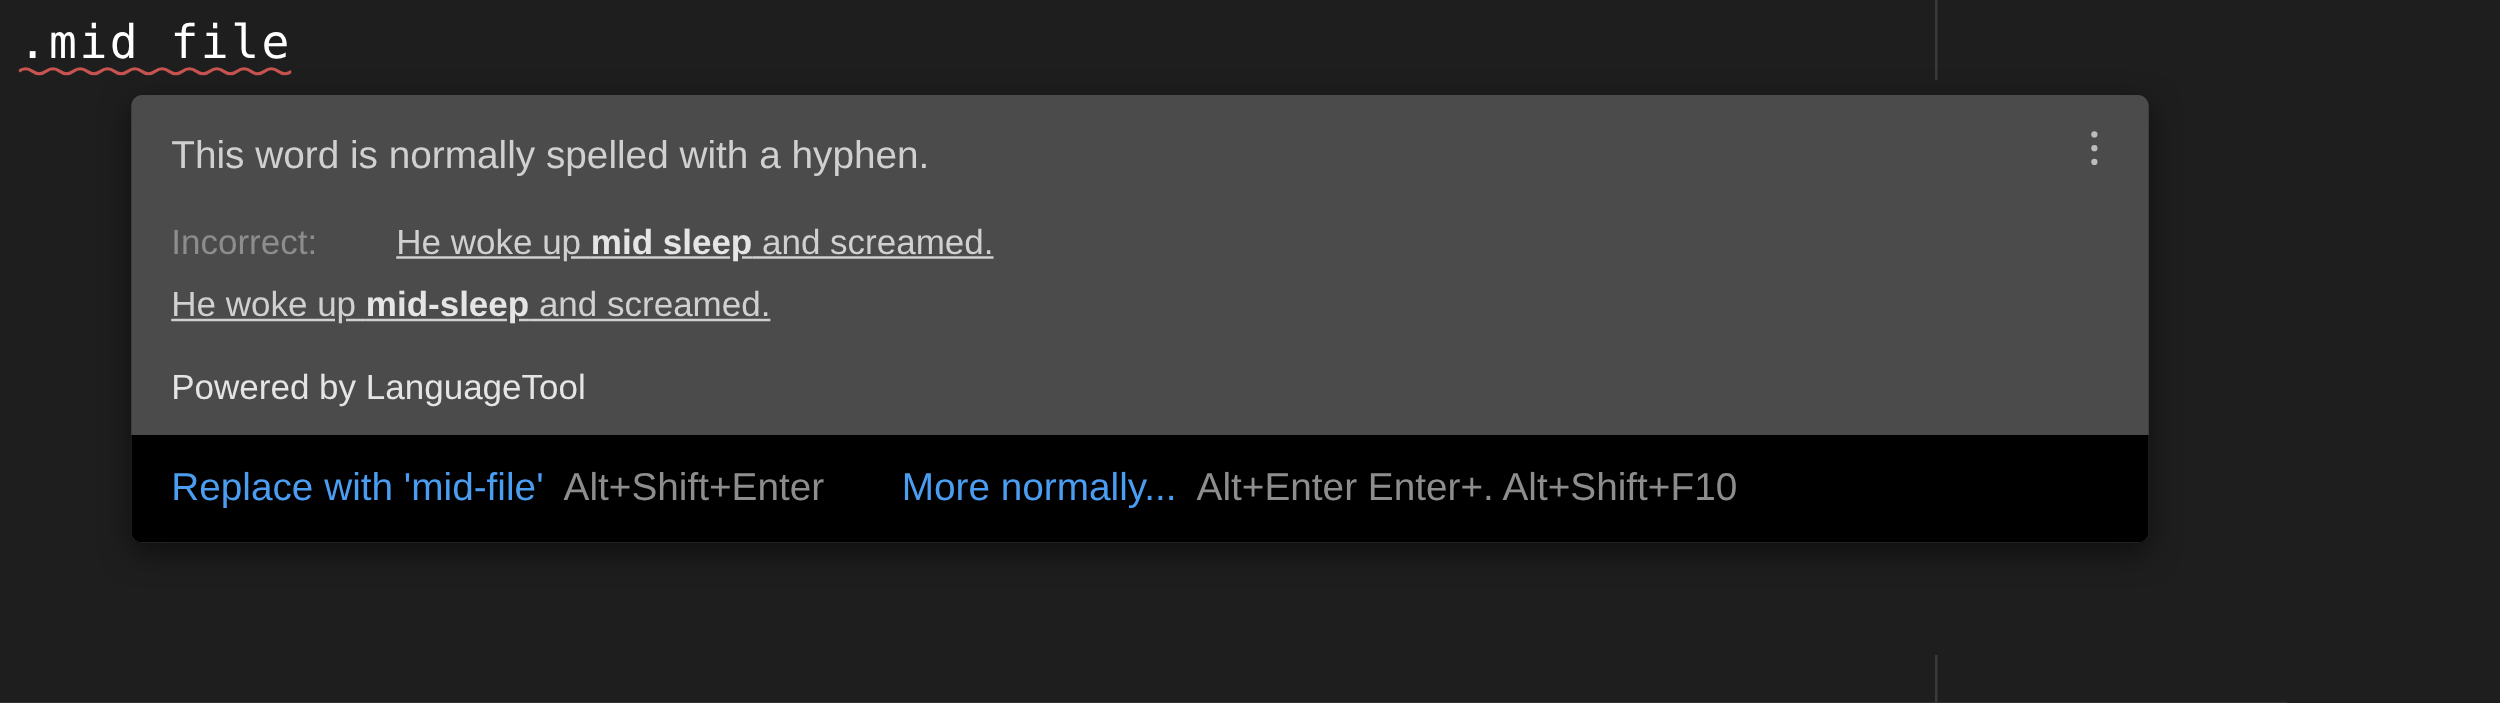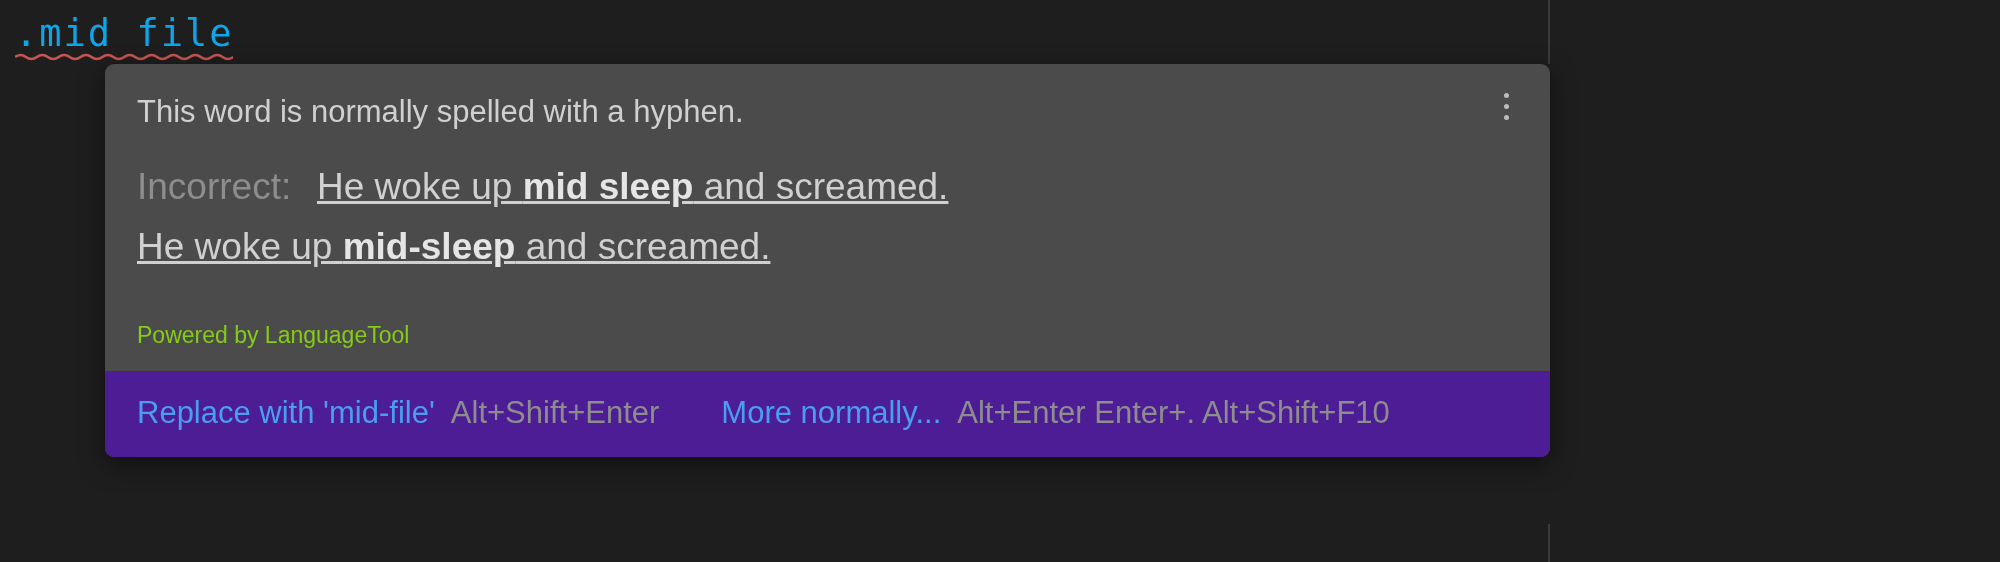--- a/index.html
+++ b/index.html
@@ -7,81 +7,81 @@
       background: #1e1e1e;
       font-family: -apple-system, BlinkMacSystemFont, "Segoe UI", Arial, sans-serif;
       width: 2000px;
       height: 562px;
       position: relative;
       overflow: hidden;
     }
     .code-line {
       font-family: "Consolas", "Menlo", monospace;
       font-size: 37px;
-      color: #0ea5e9;
+      color: #ffffff;
       padding: 12px 2px 0 15px;
       letter-spacing: 2px;
       white-space: pre;
     }
     .squiggle {
       position: relative;
       display: inline-block;
     }
     .squiggle svg.underline {
       position: absolute;
       left: 0;
       bottom: -6px;
       width: 100%;
       height: 8px;
     }
     .tooltip {
       position: absolute;
       left: 105px;
-      top: 64px;
-      width: 1445px;
+      top: 76px;
+      width: 1614px;
       background: #4b4b4b;
       border-radius: 9px;
       box-shadow: 0 8px 24px rgba(0,0,0,0.5);
       overflow: hidden;
     }
     .tooltip-body {
       padding: 30px 32px 14px 32px;
     }
     .title {
       color: #d0d0d0;
       font-size: 31px;
       margin-bottom: 36px;
     }
     .example-row {
       display: flex;
       align-items: center;
       margin-bottom: 18px;
-      font-size: 37px;
+      font-size: 28px;
     }
     .example-label {
       color: #8d8d8d;
       width: 180px;
       flex-shrink: 0;
     }
     .example-text {
       color: #d0d0d0;
       text-decoration: underline;
     }
     .example-text b {
       color: #e5e5e5;
       font-weight: 700;
     }
     .powered {
-      color: #84cc16;
-      font-size: 23px;
-      margin-top: 54px;
+      color: #e5e5e5;
+      font-size: 28px;
+      margin-top: 34px;
       margin-bottom: 8px;
     }
     .action-bar {
-      background: #4c1d95;
+      background: #000000;
       padding: 24px 32px 26px 32px;
       display: flex;
       align-items: baseline;
       font-size: 31px;
       gap: 16px;
     }
     .action-link {
       color: #4a9df1;
       cursor: pointer;
     }

